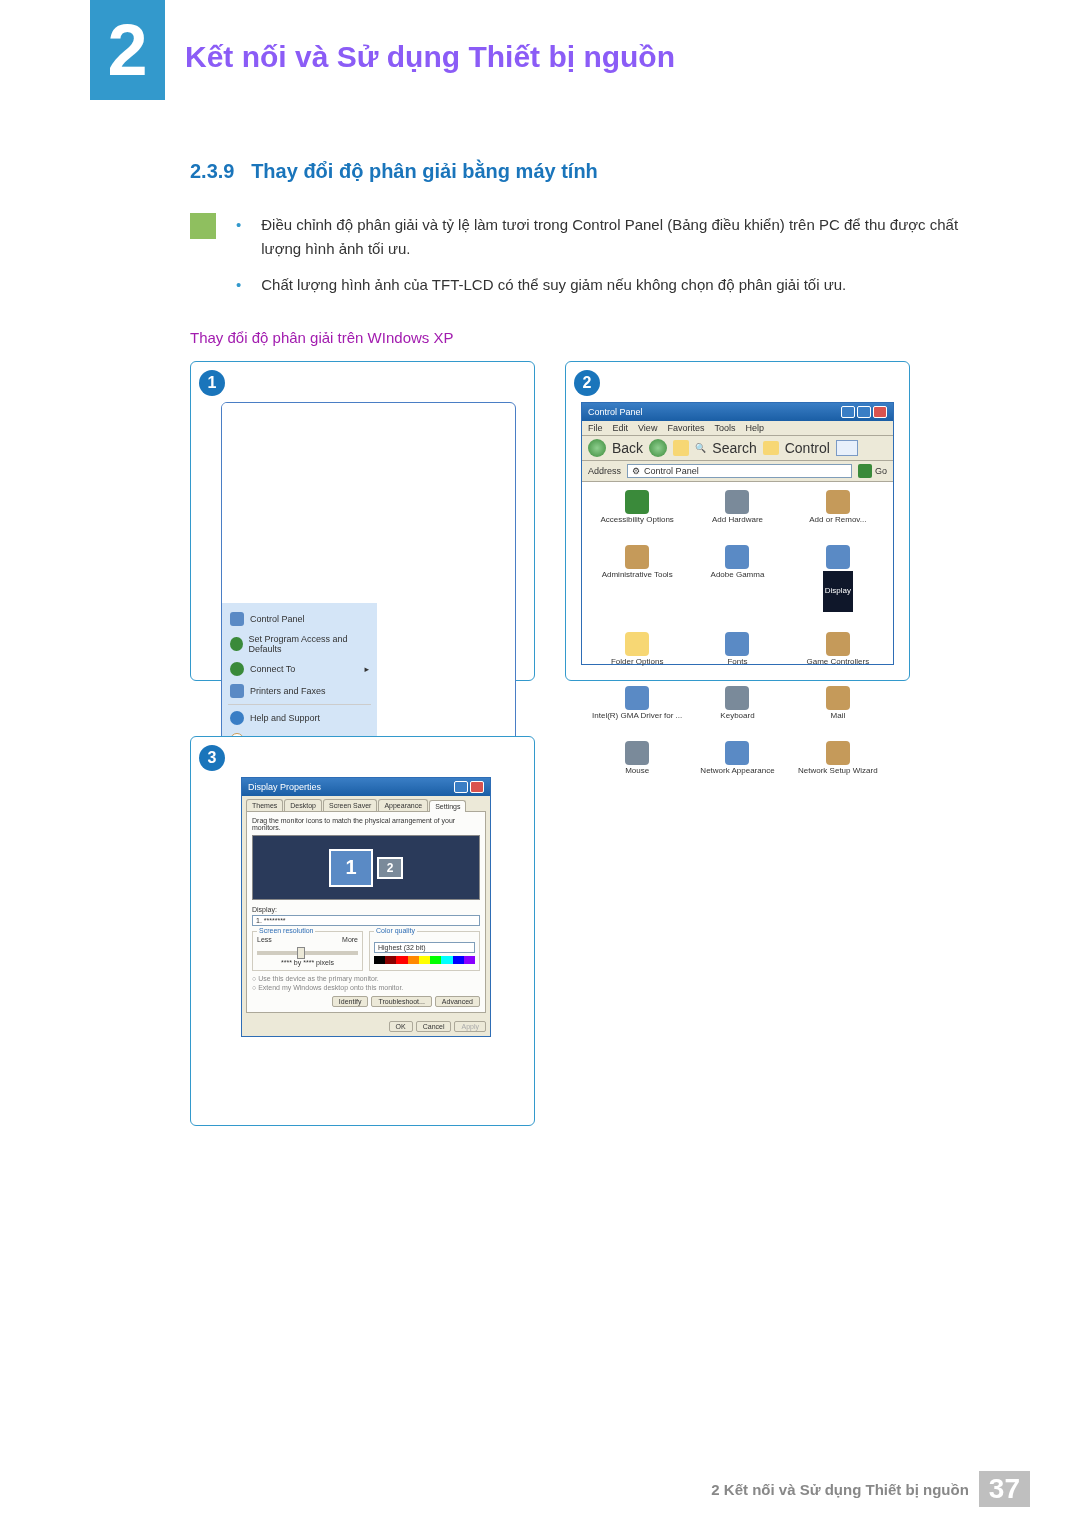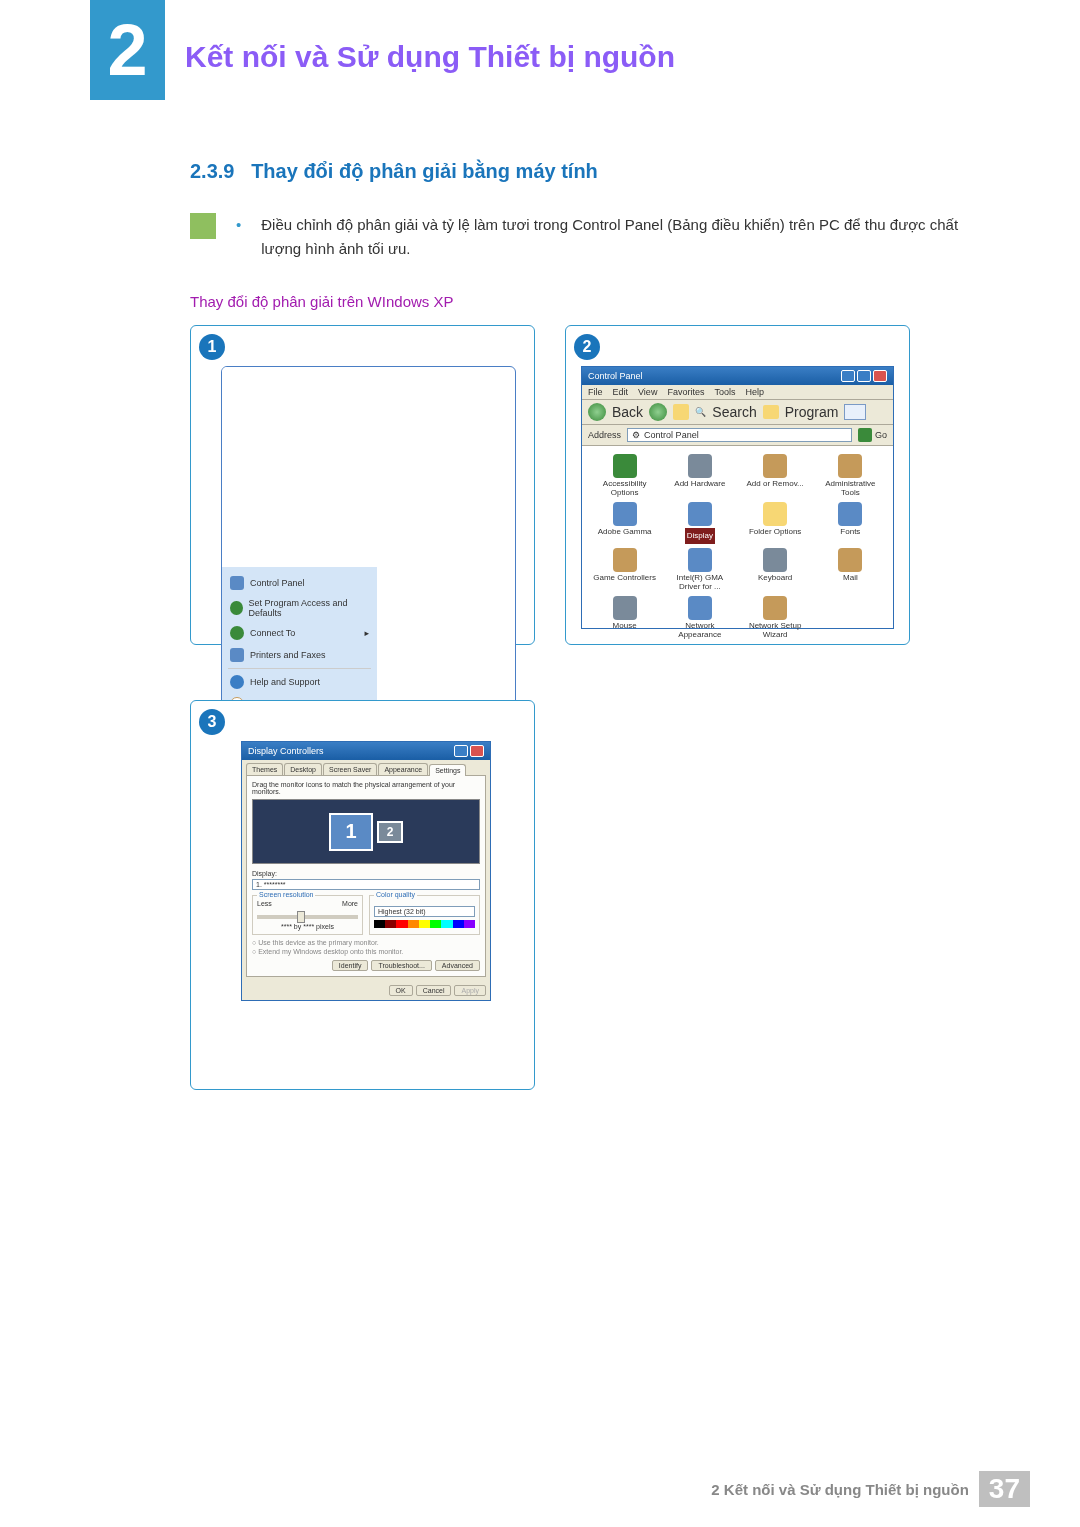--- a/index.html
+++ b/index.html
@@ -253,36 +253,36 @@
     border: 1px solid #7f9db9;
     padding: 1px 4px;
     display: flex;
     align-items: center;
     gap: 4px;
   }
   .go-btn { display: flex; align-items: center; gap: 3px; }
   .go-icon { width: 14px; height: 14px; background: #3a8a3a; border-radius: 2px; }
   .cp-body {
     display: grid;
-    grid-template-columns: repeat(4, 1fr);
+    grid-template-columns: repeat(3, 1fr);
     padding: 6px;
-    gap: 0 2px;
+    gap: 16px 2px;
   }
   .cp-item {
     display: flex;
     flex-direction: column;
     align-items: center;
     text-align: center;
     font-size: 8px;
     padding: 2px;
   }
   .cp-item.selected .cp-lbl {
-    background: #7f1d1d;
-    color: #fff;
-    padding: 4px 2px;
+    background: #0f172a;
+    color: #fff;
+    padding: 16px 2px;
   }
   .cp-ico {
     width: 24px; height: 24px;
     border-radius: 4px;
     margin-bottom: 2px;
   }
   .cp-lbl { line-height: 1.1; }
   
   .dp-window {
     position: absolute;
@@ -452,20 +452,23 @@
     <span>2.3.9</span>&nbsp;&nbsp;
     <span>Thay đổi độ phân giải bằng máy tính</span>
   </div>
 
   <div class="info-row">
     <div class="info-icon"></div>
     <ul class="bullet-list">
       <li>
           <span>Điều chỉnh độ phân giải và tỷ lệ làm tươi trong Control Panel (Bảng điều khiển) trên PC để thu được chất lượng hình ảnh tối ưu.</span>
         </li>
+      <li>
+          <span>Chất lượng hình ảnh của TFT-LCD có thể suy giảm nếu không chọn độ phân giải tối ưu.</span>
+        </li>
     </ul>
   </div>
 
   <div class="sub-text">Thay đổi độ phân giải trên WIndows XP</div>
 
 
   <div class="screenshots">
 
     <div class="shot-box shot1">
       <div class="badge">1</div>
@@ -543,21 +546,21 @@
           <span>Help</span>
         </div>
         <div class="cp-toolbar">
           <div class="tb-btn tb-back"></div>
           <span class="tb-text">Back</span>
           <div class="tb-btn tb-fwd"></div>
           <div class="tb-up"></div>
           <span>🔍</span>
           <span class="tb-text">Search</span>
           <div class="tb-folders-icon"></div>
-          <span class="tb-text">Program</span>
+          <span class="tb-text">Control</span>
           <div class="tb-views"></div>
         </div>
         <div class="cp-address">
           <span>Address</span>
           <div class="addr-field">
             <span>⚙</span>
             <span>Control Panel</span>
           </div>
           <div class="go-btn">
             <div class="go-icon"></div>
@@ -626,21 +629,21 @@
               <div class="cp-lbl">Network Setup Wizard</div>
             </div>
           </div>
       </div>
     </div>
 
     <div class="shot-box shot3">
       <div class="badge">3</div>
       <div class="dp-window">
         <div class="dp-title">
-          <span>Display Controllers</span>
+          <span>Display Properties</span>
           <div class="win-btns">
             <div class="win-btn wb-min" style="background:#3a7ec5"></div>
             <div class="win-btn wb-close"></div>
           </div>
         </div>
         <div class="dp-tabs">
           <div class="dp-tab">Themes</div>
           <div class="dp-tab">Desktop</div>
           <div class="dp-tab">Screen Saver</div>
           <div class="dp-tab">Appearance</div>

